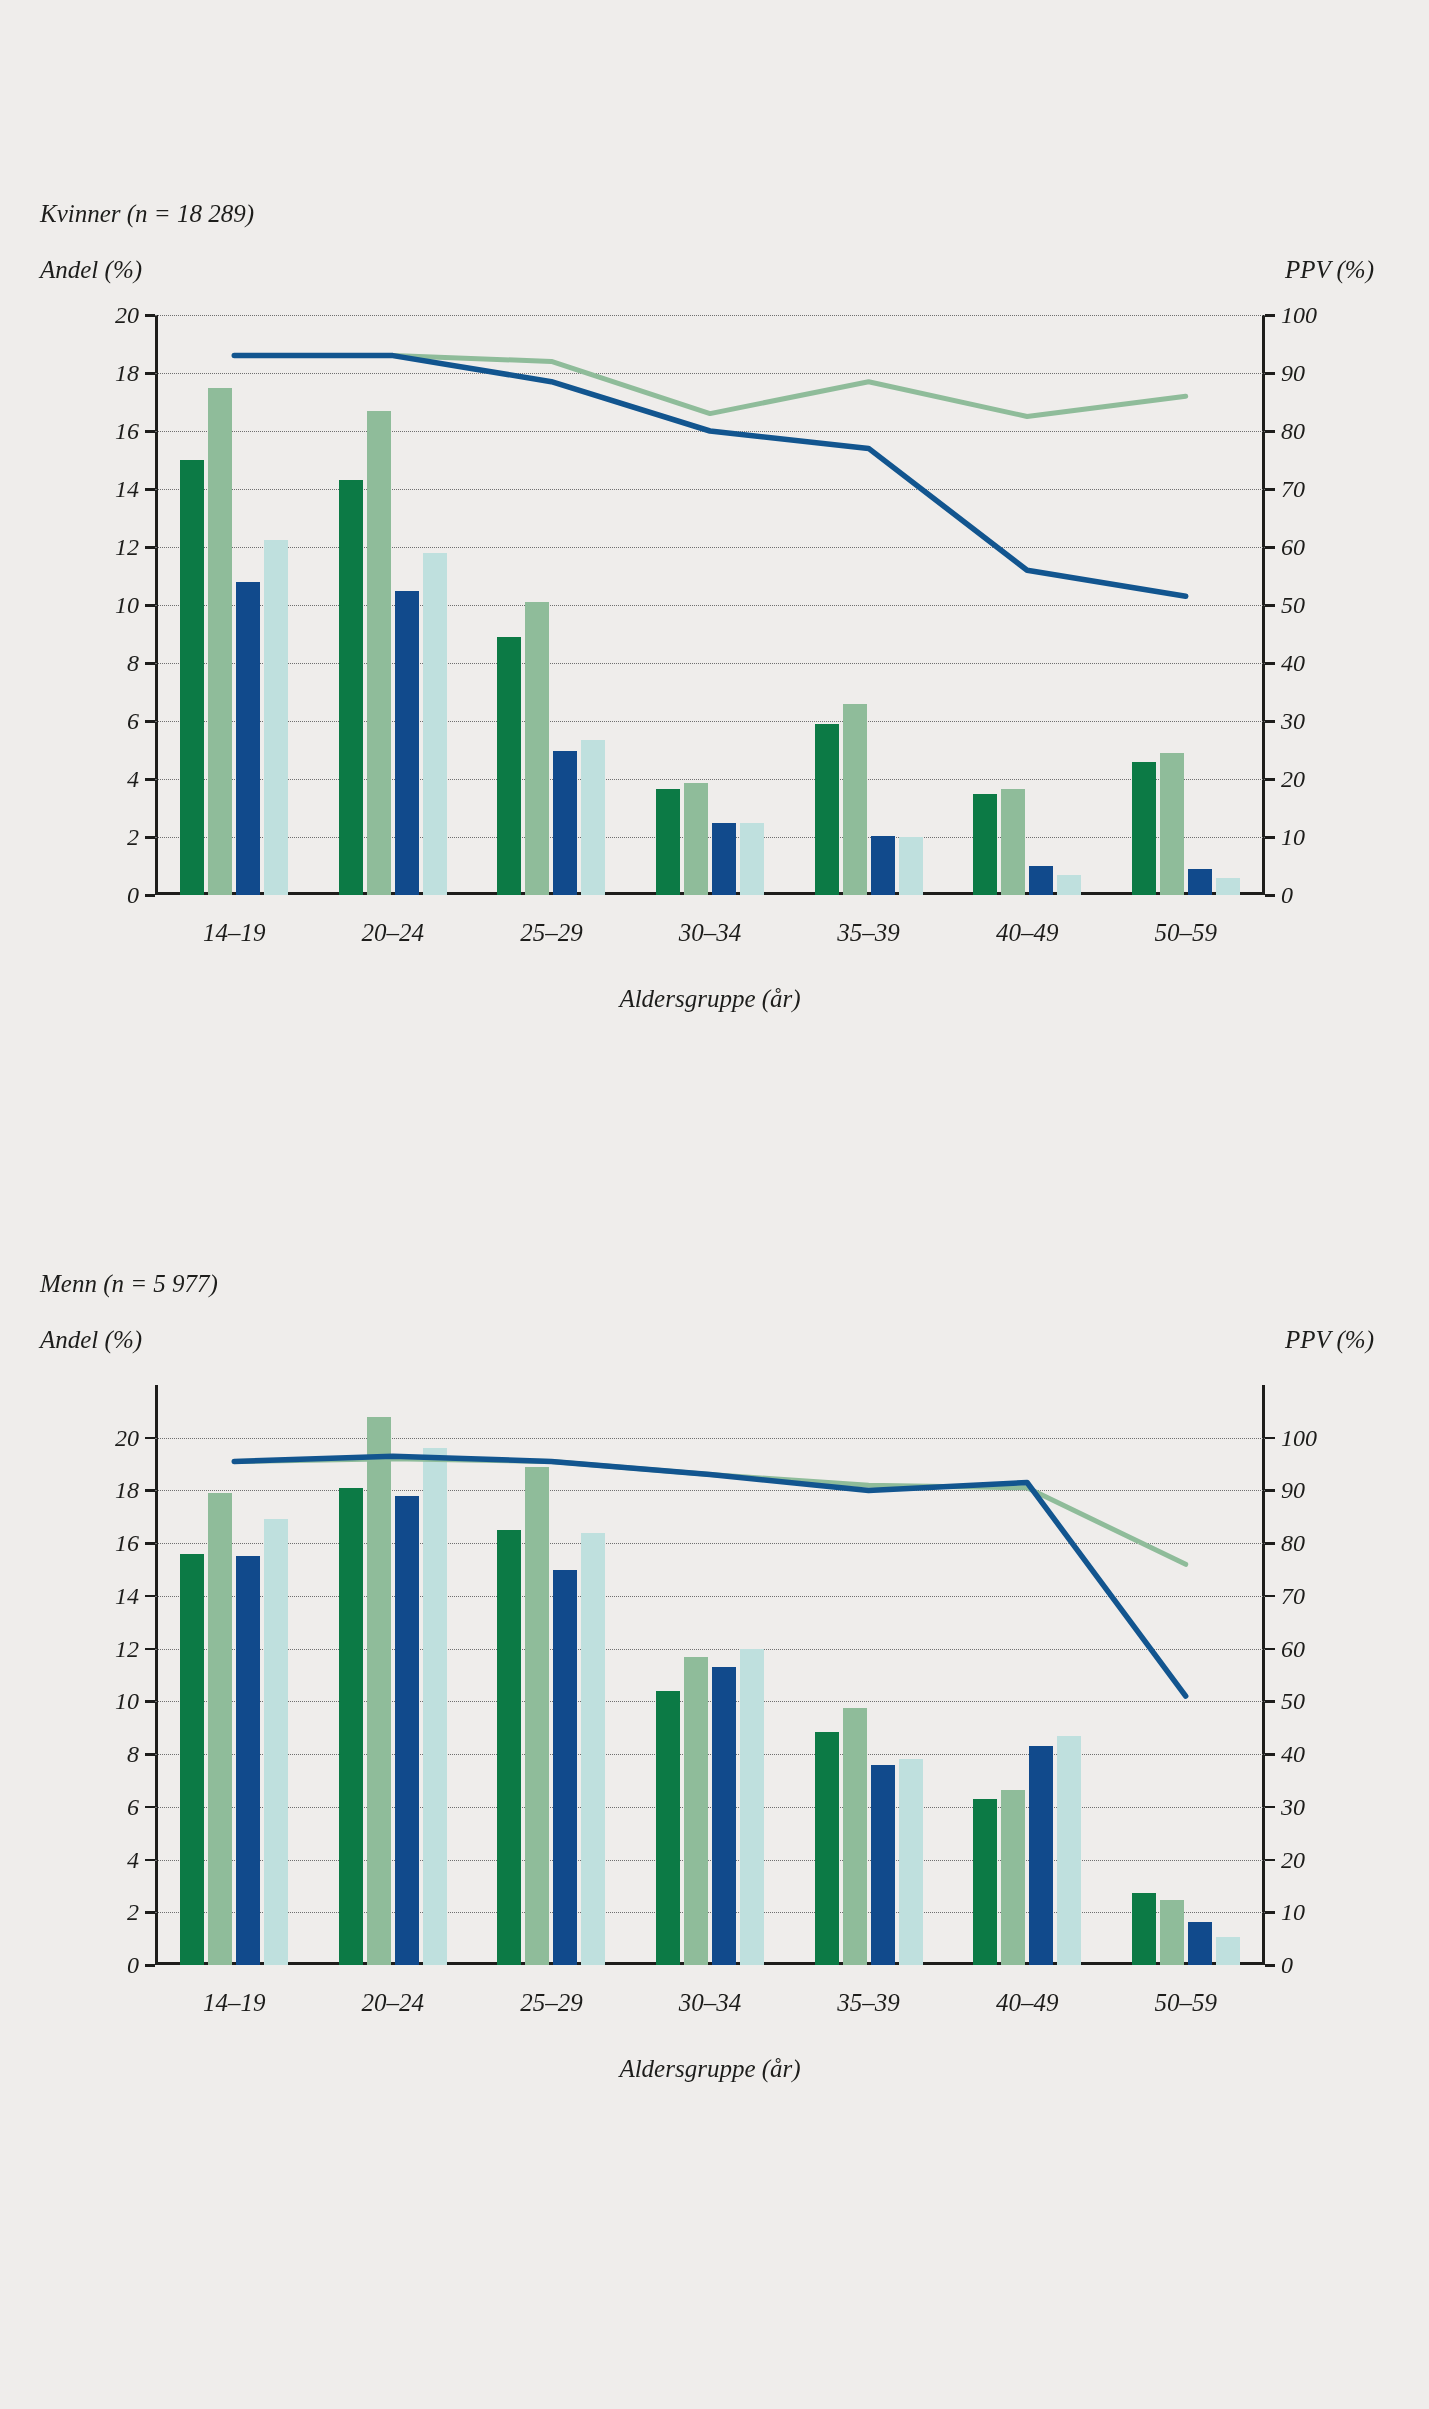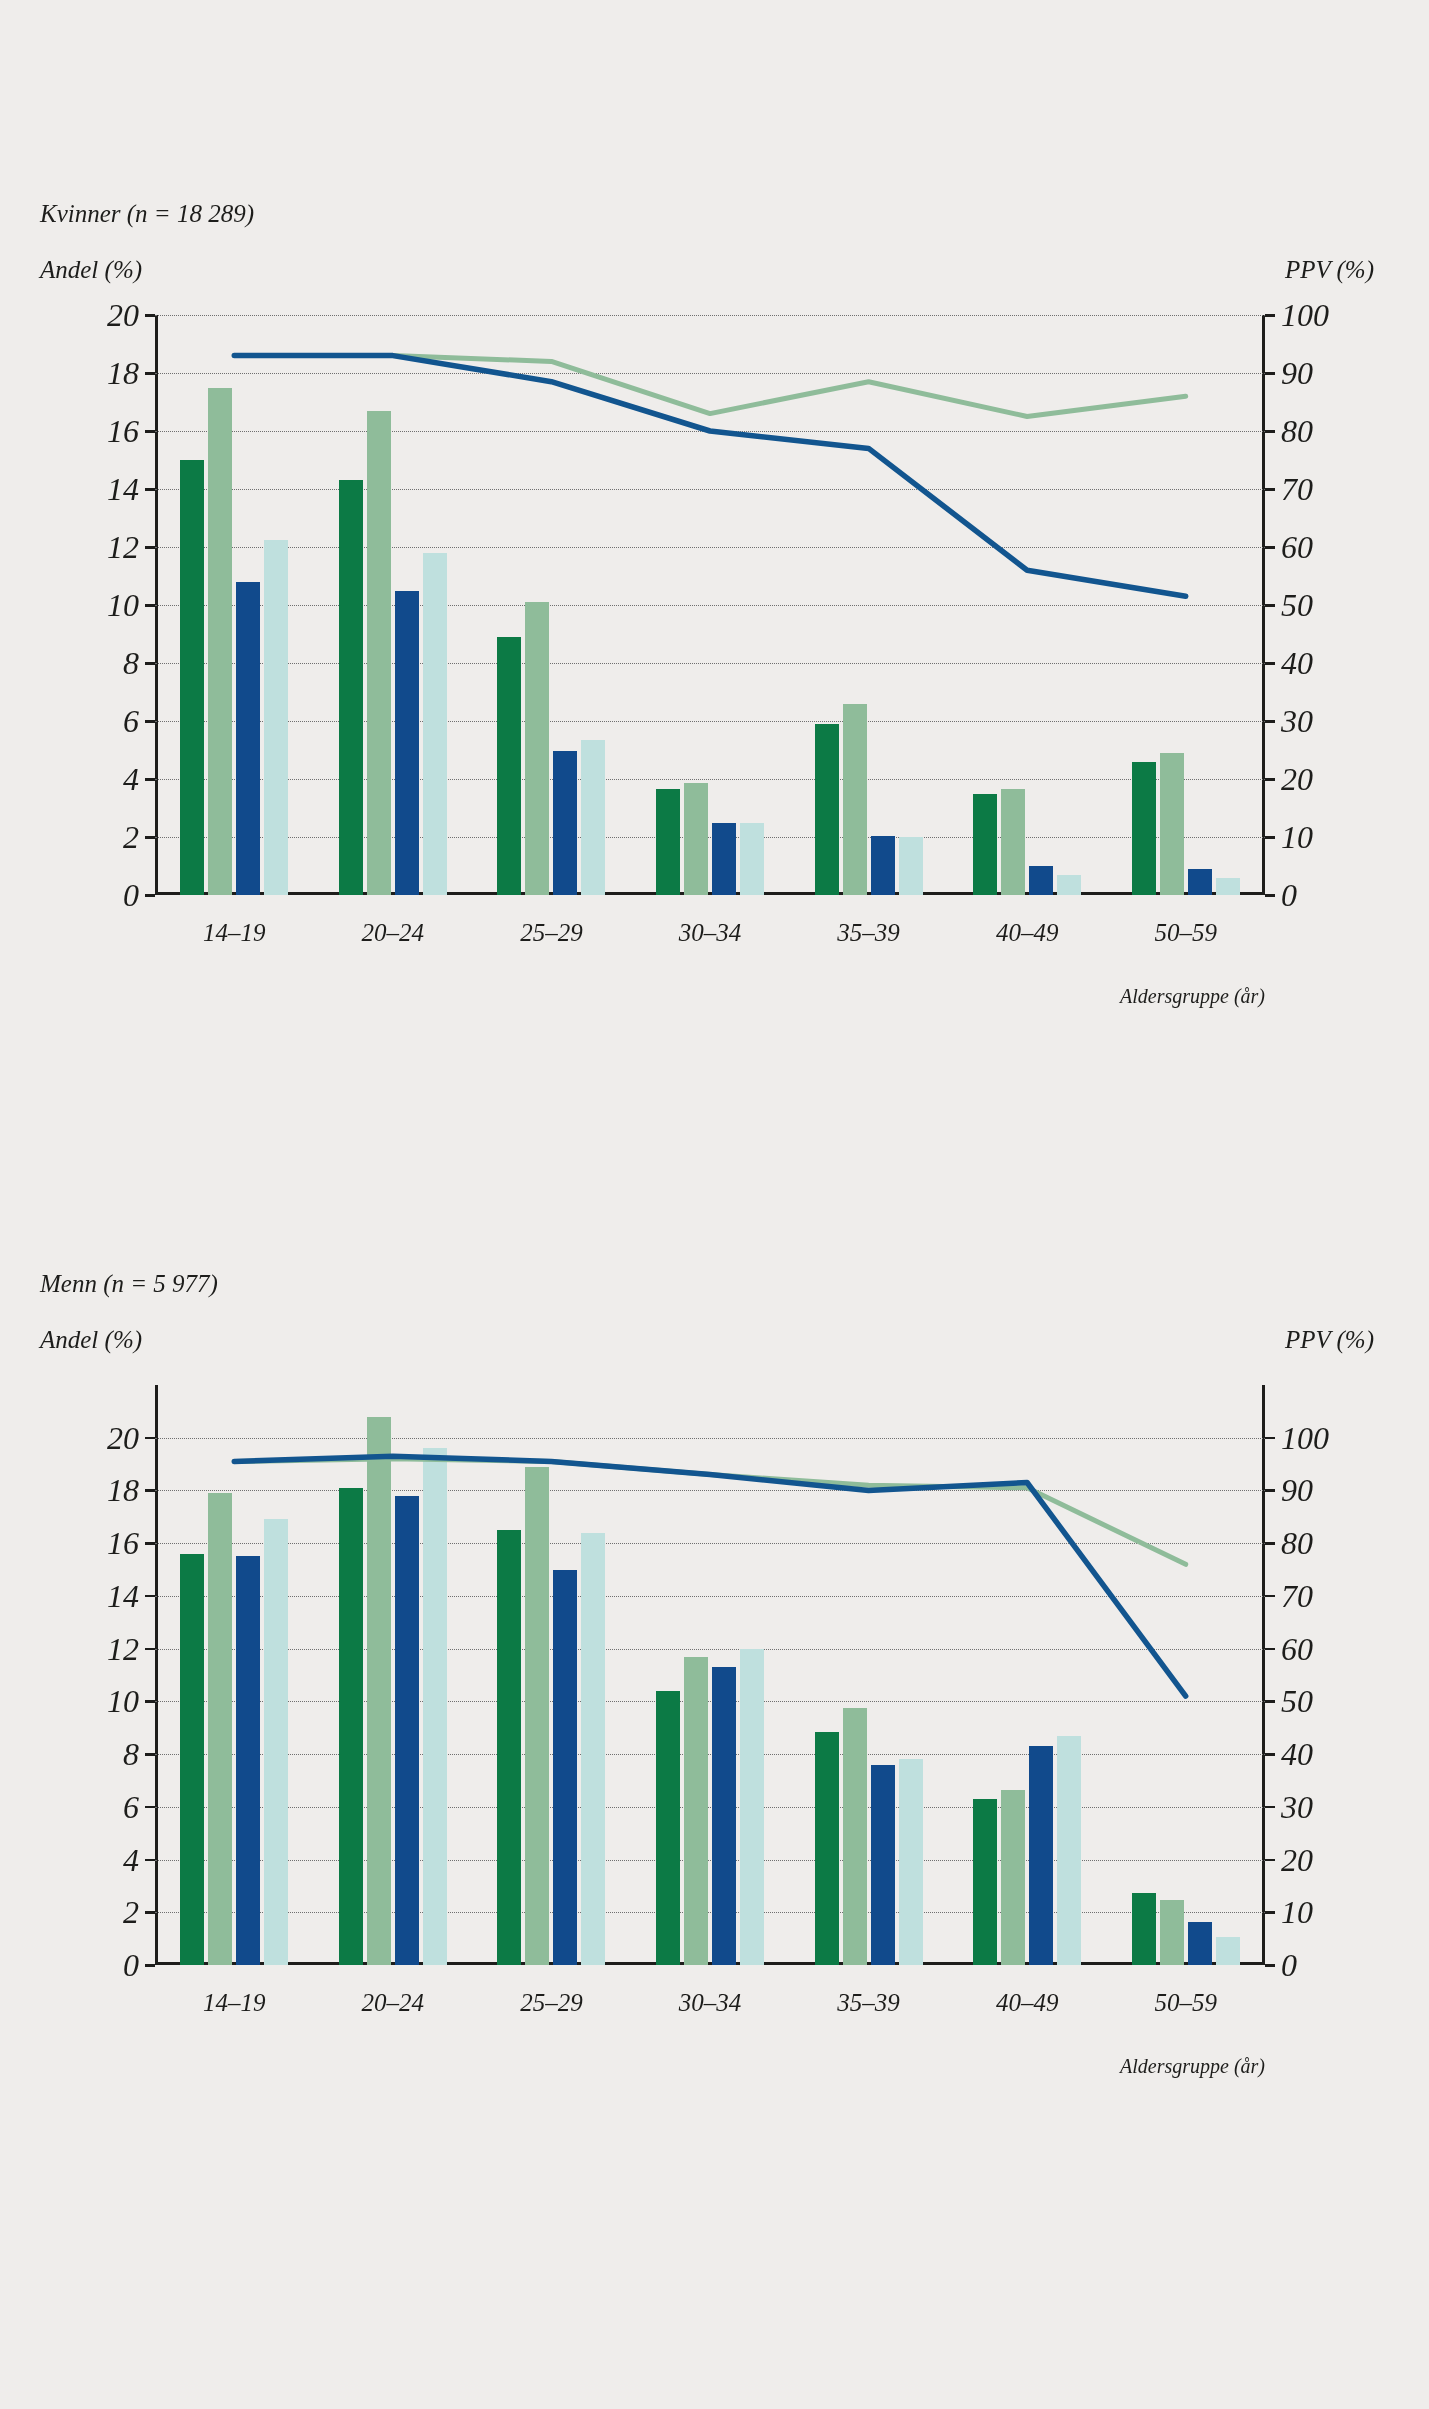--- a/index.html
+++ b/index.html
@@ -131,21 +131,21 @@
     position: absolute;
     left: 0;
     right: 0;
     bottom: 0;
     height: 3px;
     background: #1d1d1b;
   }
   .tick-left, .tick-right {
     position: absolute;
     font-style: italic;
-    font-size: 32px;
+    font-size: 24px;
     transform: translateY(-50%);
   }
   .tick-left { right: calc(100% + 16px); }
   .tick-right { left: calc(100% + 16px); }
   .tick-mark {
     position: absolute;
     width: 10px;
     height: 2.5px;
     background: #1d1d1b;
   }
@@ -171,23 +171,23 @@
     font-style: italic;
     font-size: 25px;
     text-align: center;
     transform: translateX(-50%);
     white-space: nowrap;
   }
   .x-title {
     position: absolute;
     top: 90px;
     width: 100%;
-    text-align: right;
-    font-style: italic;
-    font-size: 20px;
+    text-align: center;
+    font-style: italic;
+    font-size: 25px;
   }
   .x-axis-area {
     position: absolute;
     left: 155px;
     width: 1110px;
     top: 595px;
     height: 140px;
   }
   svg.lines { position: absolute; left: 0; top: 0; overflow: visible; }
 </style>

